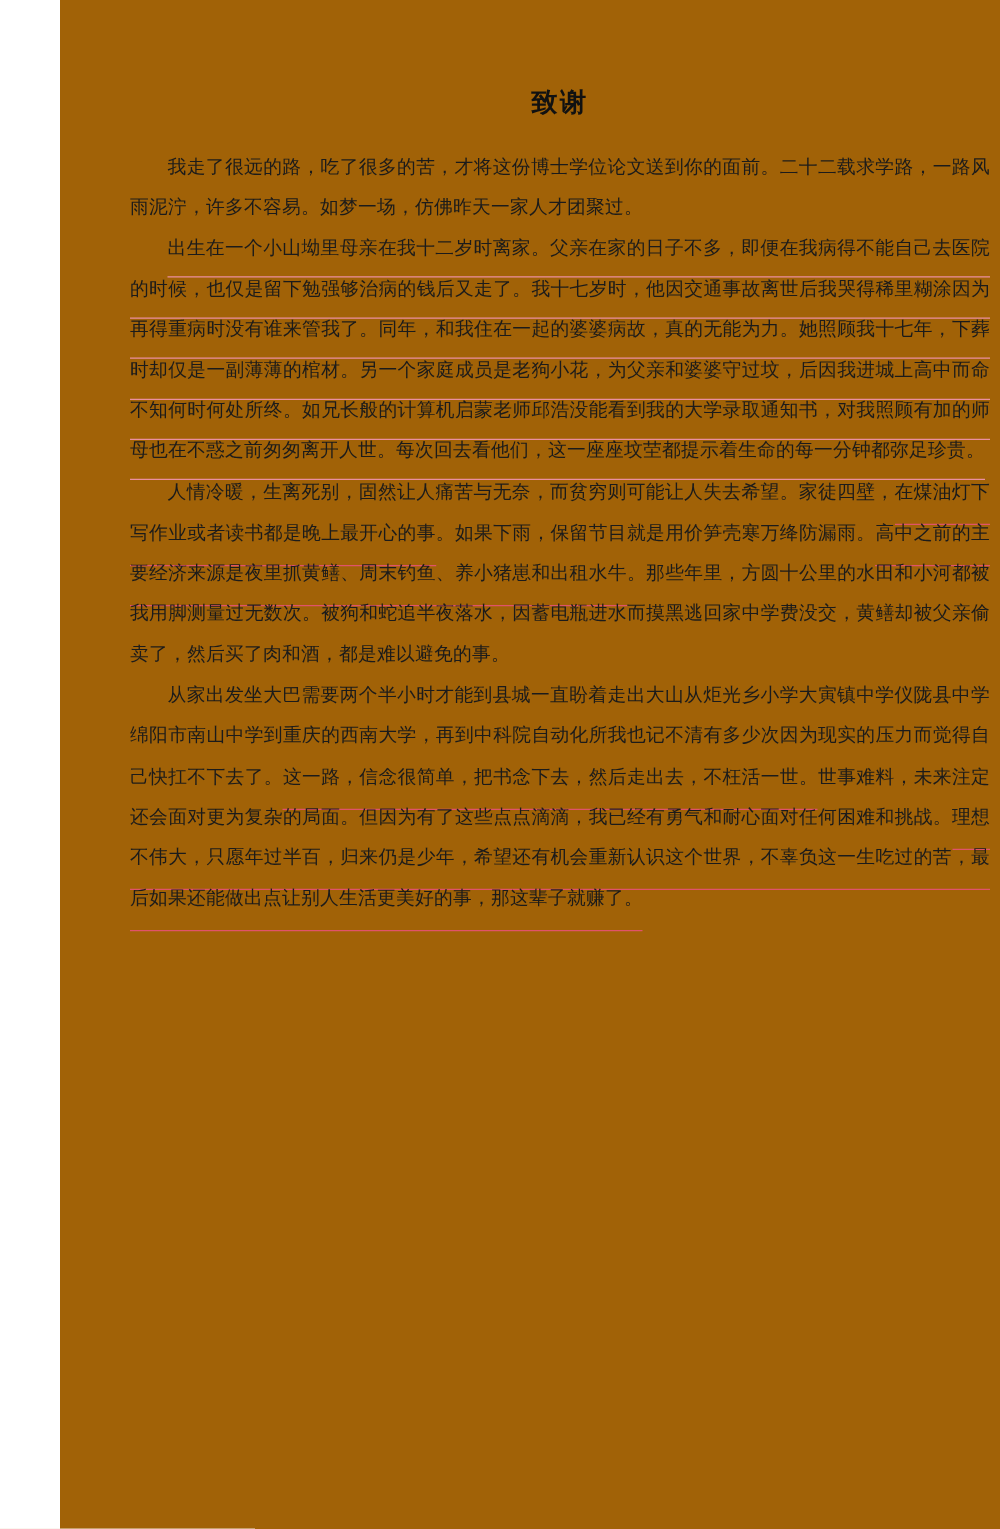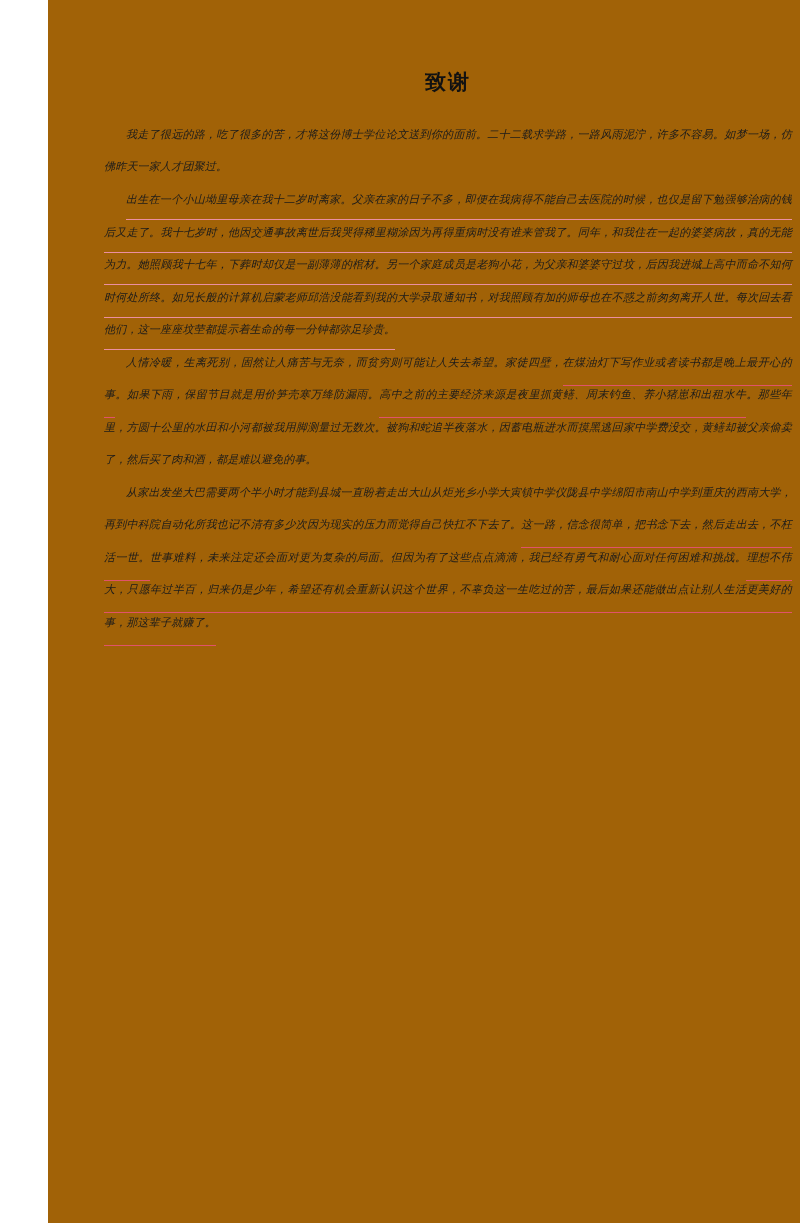--- a/index.html
+++ b/index.html
@@ -26,29 +26,28 @@
   }
   .doc-title {
     text-align: center;
     font-size: 21px;
     font-weight: bold;
     letter-spacing: 2px;
     margin: 8px 0 22px 0;
     color: #111111;
   }
   .para {
-    font-size: 11px;
+    font-size: 15px;
     line-height: 32.4px;
     text-align: justify;
     text-justify: inter-ideograph;
     text-indent: 2em;
     margin: 0 0 0.5px 0;
     color: #1b1b1b;
     letter-spacing: 0.2px;
-    font-style: italic;
   }
   
   .u {
     border-bottom: 1.4px solid #e0536a;
     padding-bottom: 17px;
     box-decoration-break: clone;
     -webkit-box-decoration-break: clone;
   }
   .u-soft {
     border-bottom: 1.2px solid #eb8fa0;

